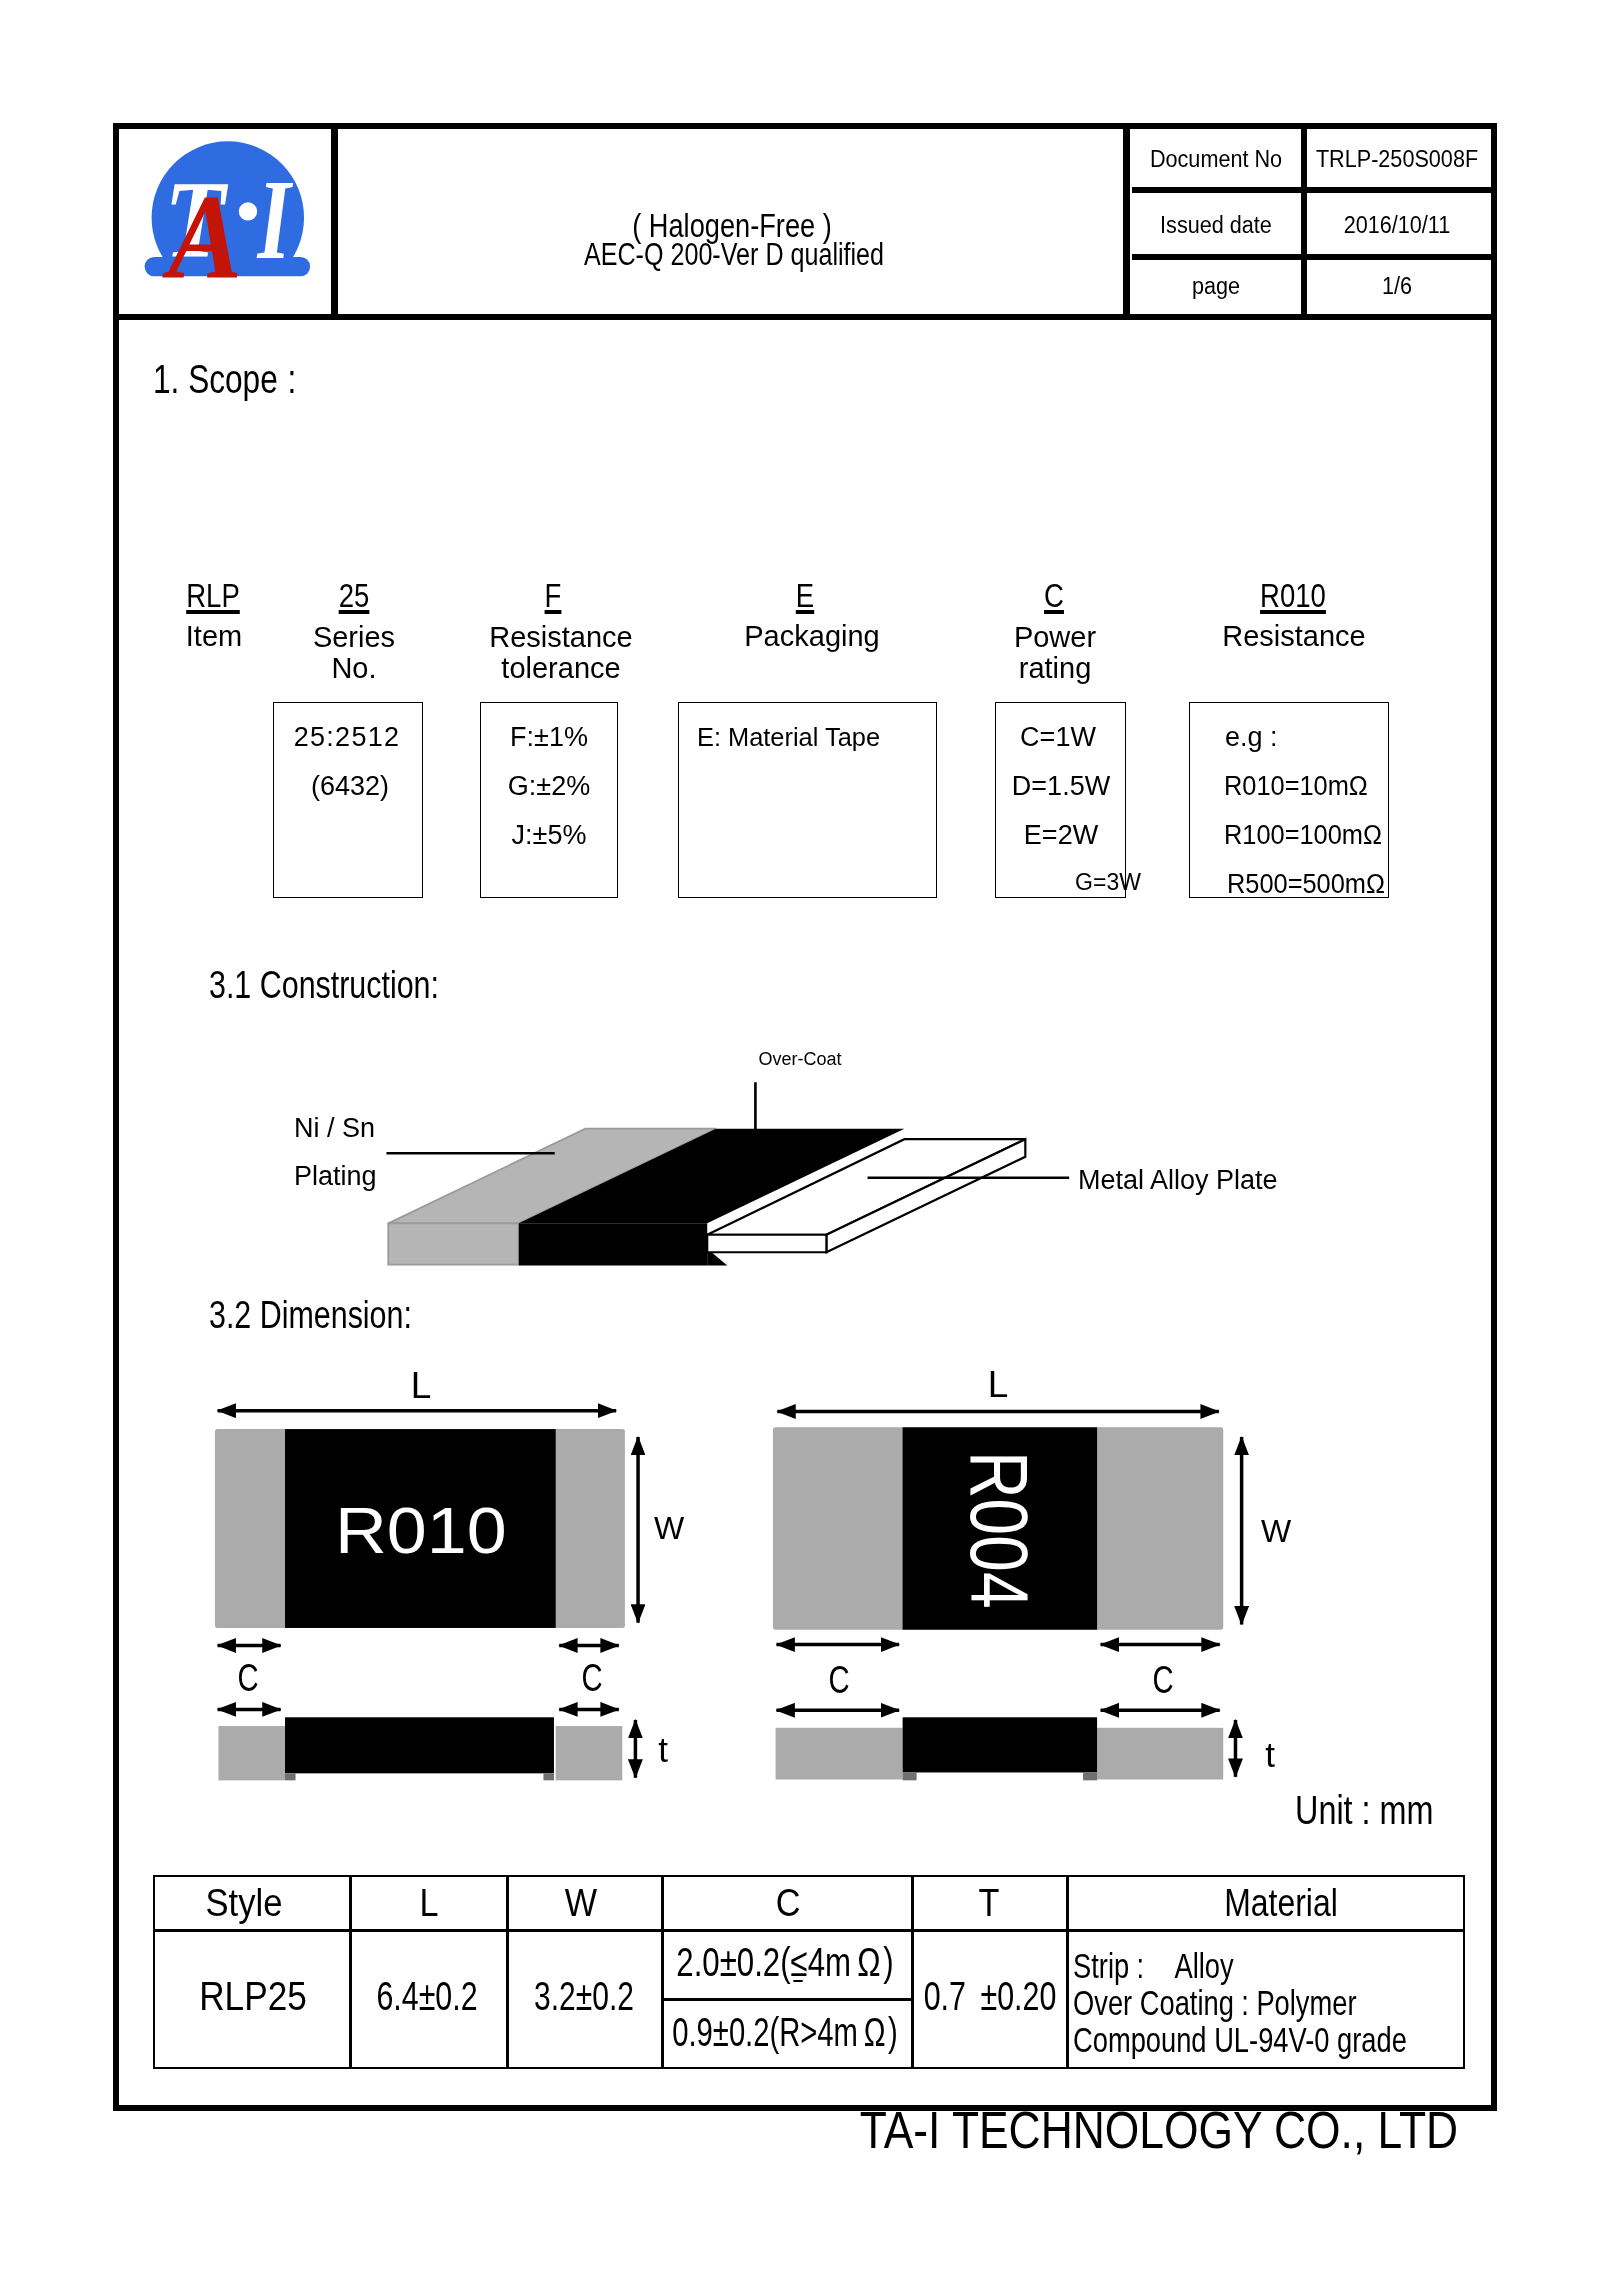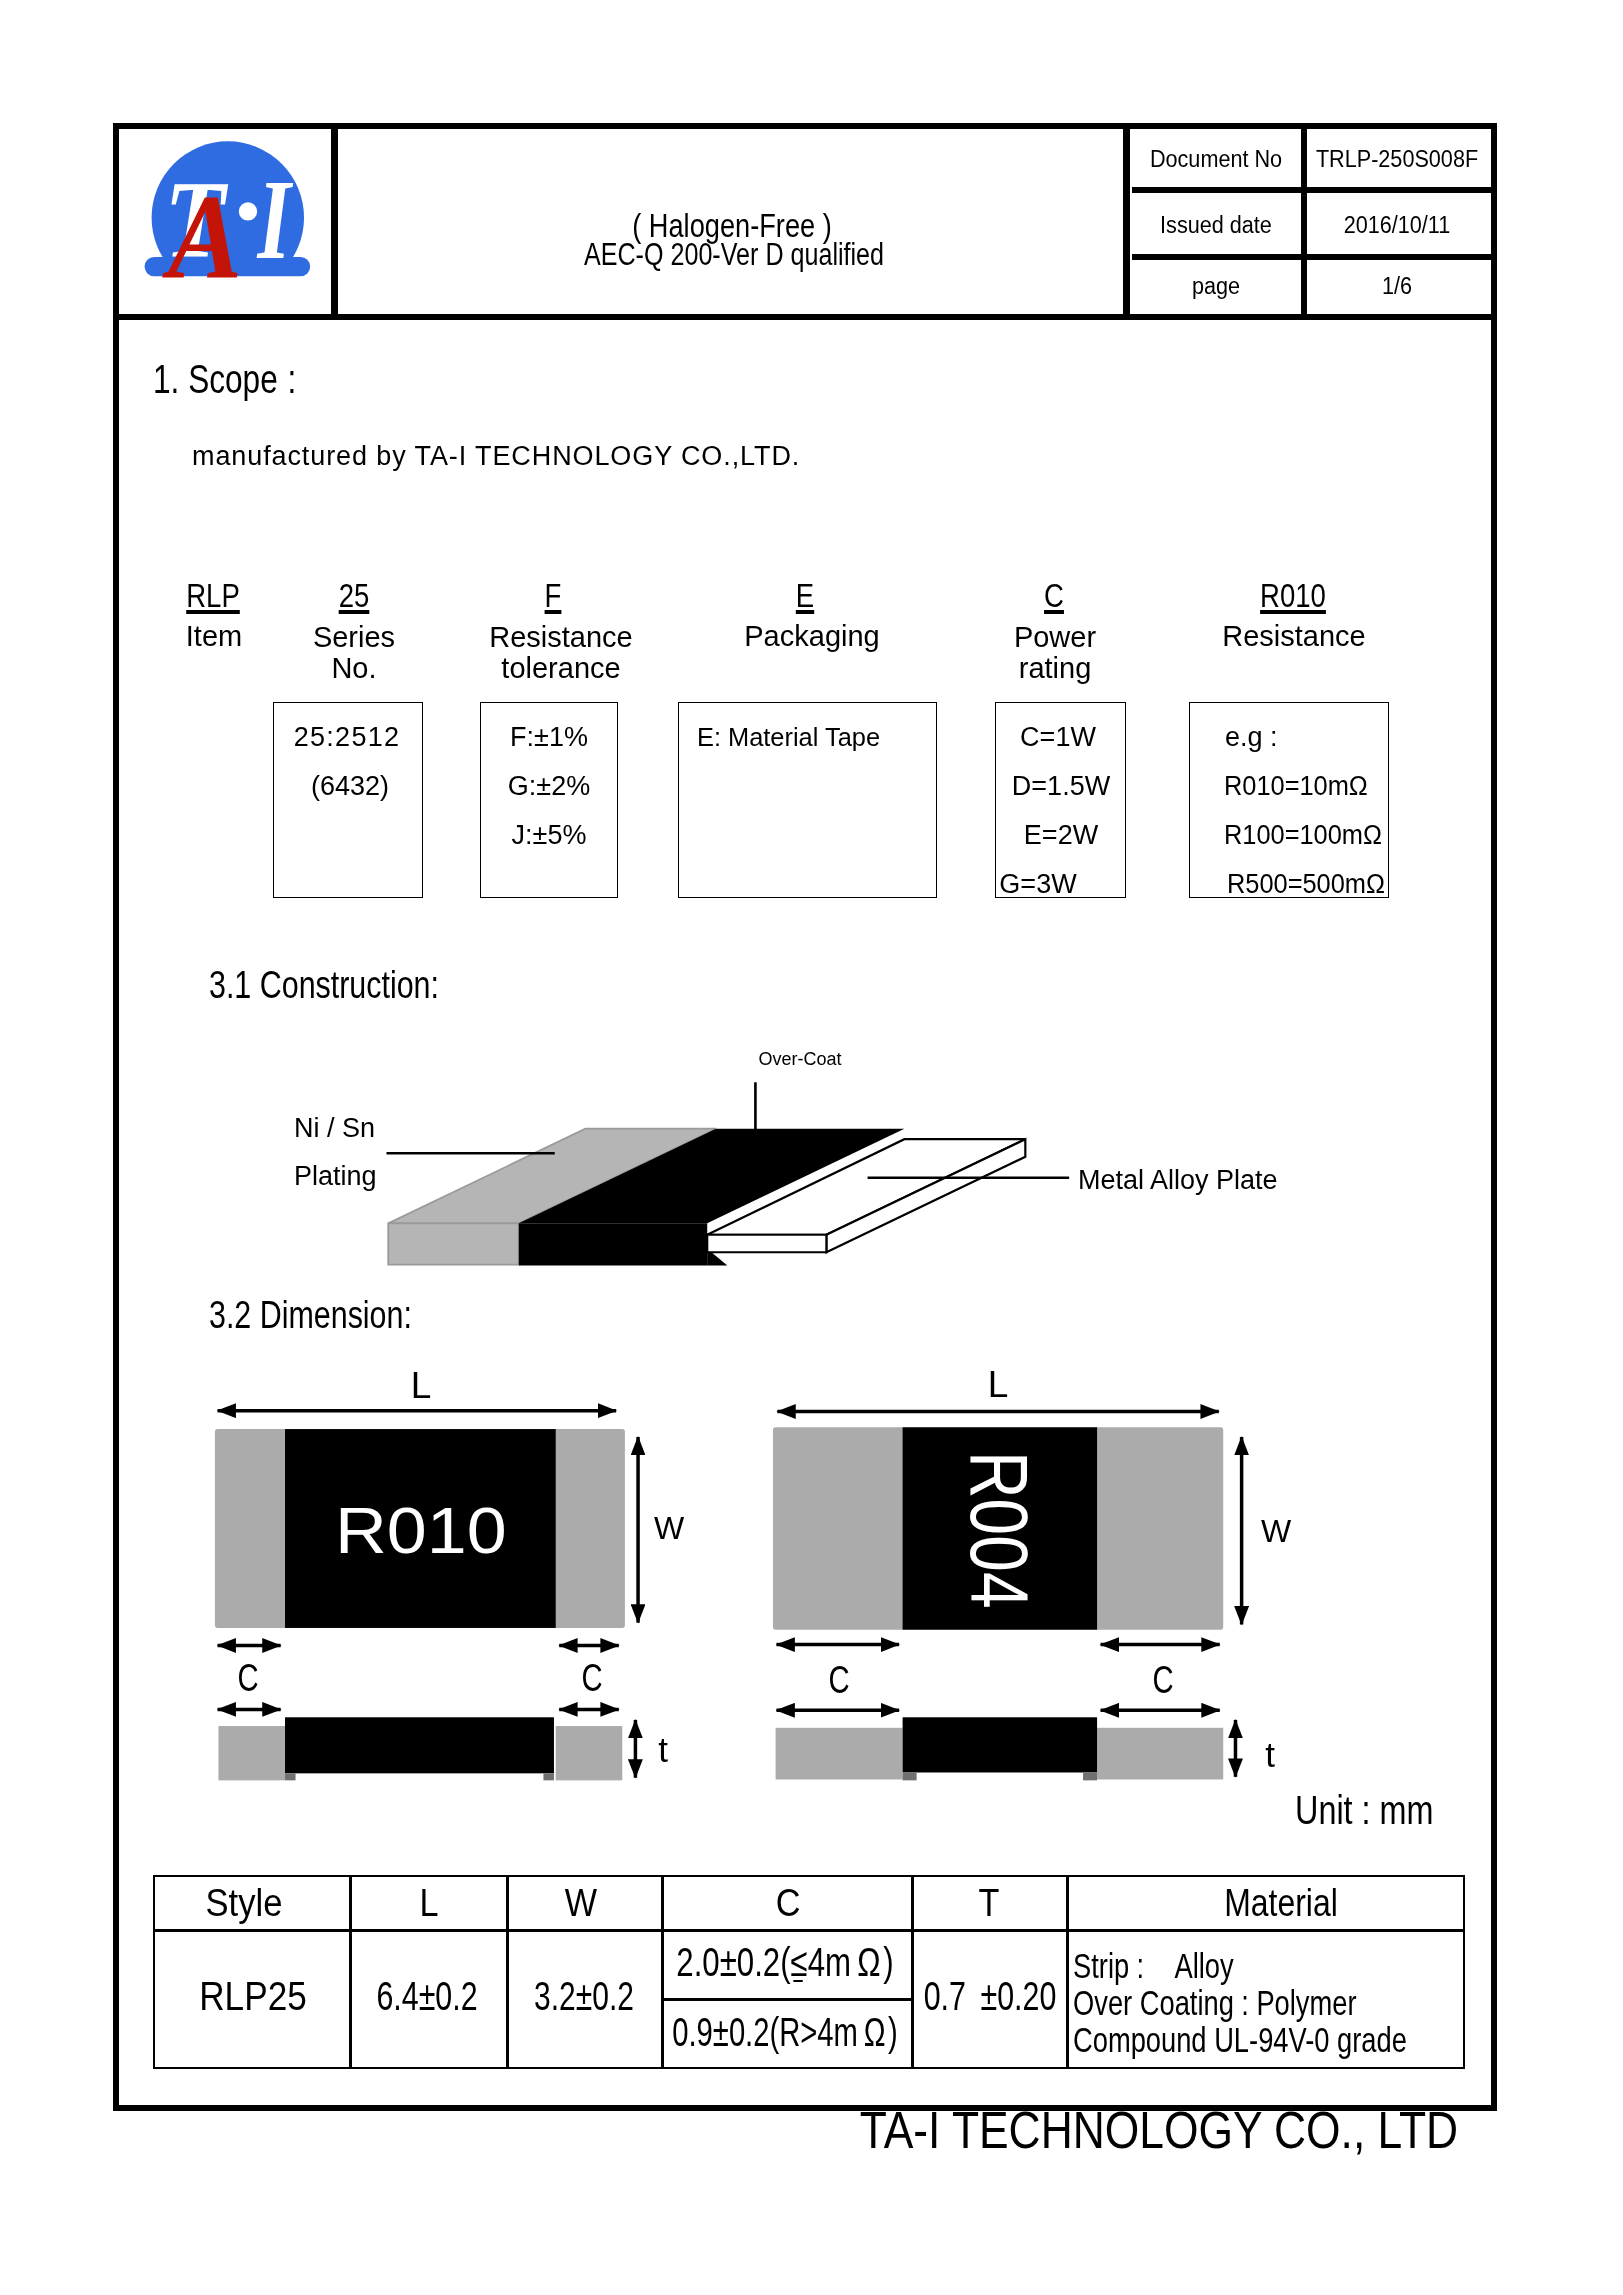--- a/index.html
+++ b/index.html
@@ -43,21 +43,20 @@
 <div class="t b" style="left:734px;top:239px;font-size:31px"><span style="display:inline-block;transform:translateX(-50%) scaleX(0.81)">AEC-Q 200-Ver D qualified</span></div>
 
 <div class="t b" style="left:1216px;top:148px;font-size:23px"><span style="display:inline-block;transform:translateX(-50%) scaleX(0.94)">Document No</span></div>
 <div class="t b" style="left:1397px;top:148px;font-size:23px"><span style="display:inline-block;transform:translateX(-50%) scaleX(0.94)">TRLP-250S008F</span></div>
 <div class="t b" style="left:1216px;top:214px;font-size:23px"><span style="display:inline-block;transform:translateX(-50%) scaleX(0.94)">Issued date</span></div>
 <div class="t b" style="left:1397px;top:214px;font-size:23px"><span style="display:inline-block;transform:translateX(-50%) scaleX(0.94)">2016/10/11</span></div>
 <div class="t b" style="left:1216px;top:275px;font-size:23px"><span style="display:inline-block;transform:translateX(-50%) scaleX(0.94)">page</span></div>
 <div class="t b" style="left:1397px;top:275px;font-size:23px"><span style="display:inline-block;transform:translateX(-50%) scaleX(0.94)">1/6</span></div>
 
 <div class="t b" style="left:153px;top:359px;font-size:40px"><span style="display:inline-block;transform:scaleX(0.79);transform-origin:0 50%">1. Scope<span style="margin-left:12.3px">:</span></span></div>
-<div class="t" style="left:192px;top:443px;font-size:27px;letter-spacing:0.9px">manufactured by TA-I TECHNOLOGY CO.,LTD.</div>
 
 <div class="t b" style="left:213px;top:578px;font-size:34px;text-decoration:underline;text-decoration-thickness:3.5px;text-underline-offset:2.6px"><span style="display:inline-block;transform:translateX(-50%) scaleX(0.81);text-decoration:underline;text-decoration-thickness:3.5px;text-underline-offset:2.6px;text-decoration-thickness:3.5px;text-underline-offset:2.6px">RLP</span></div>
 <div class="t b" style="left:354px;top:578px;font-size:34px"><span style="display:inline-block;transform:translateX(-50%) scaleX(0.81);text-decoration:underline;text-decoration-thickness:3.5px;text-underline-offset:2.6px;text-decoration-thickness:3.5px;text-underline-offset:2.6px">25</span></div>
 <div class="t b" style="left:553px;top:578px;font-size:34px"><span style="display:inline-block;transform:translateX(-50%) scaleX(0.81);text-decoration:underline;text-decoration-thickness:3.5px;text-underline-offset:2.6px;text-decoration-thickness:3.5px;text-underline-offset:2.6px">F</span></div>
 <div class="t b" style="left:805px;top:578px;font-size:34px"><span style="display:inline-block;transform:translateX(-50%) scaleX(0.81);text-decoration:underline;text-decoration-thickness:3.5px;text-underline-offset:2.6px;text-decoration-thickness:3.5px;text-underline-offset:2.6px">E</span></div>
 <div class="t b" style="left:1054px;top:578px;font-size:34px"><span style="display:inline-block;transform:translateX(-50%) scaleX(0.81);text-decoration:underline;text-decoration-thickness:3.5px;text-underline-offset:2.6px;text-decoration-thickness:3.5px;text-underline-offset:2.6px">C</span></div>
 <div class="t b" style="left:1293px;top:578px;font-size:34px"><span style="display:inline-block;transform:translateX(-50%) scaleX(0.81);text-decoration:underline;text-decoration-thickness:3.5px;text-underline-offset:2.6px;text-decoration-thickness:3.5px;text-underline-offset:2.6px">R010</span></div>
 
 <div class="t b c" style="left:214px;top:622px;font-size:29px">Item</div>
 <div class="t b c" style="left:354px;top:622px;font-size:29px;text-align:center;line-height:31px">Series<br>No.</div>
@@ -75,21 +74,21 @@
 <div class="t c" style="left:347px;top:724px;font-size:27px;letter-spacing:1.3px">25:2512</div>
 <div class="t c" style="left:350px;top:773px;font-size:27px">(6432)</div>
 <div class="t c" style="left:549px;top:724px;font-size:27px">F:±1%</div>
 <div class="t c" style="left:549px;top:773px;font-size:27px">G:±2%</div>
 <div class="t c" style="left:549px;top:822px;font-size:27px">J:±5%</div>
 <div class="t" style="left:697px;top:725px;font-size:25.4px">E: Material Tape</div>
 <div class="t b" style="left:1225px;top:724px;font-size:27px">e.g :</div>
 <div class="t c" style="left:1058px;top:724px;font-size:27px">C=1W</div>
 <div class="t c" style="left:1061px;top:773px;font-size:27px">D=1.5W</div>
 <div class="t c" style="left:1061px;top:822px;font-size:27px">E=2W</div>
-<div class="t c" style="left:1038px;top:871px;font-size:27px">G=3W</div>
+<div class="t c" style="left:1108px;top:871px;font-size:23px">G=3W</div>
 <div class="t" style="left:1224px;top:773px;font-size:27px"><span style="display:inline-block;transform:scaleX(0.94);transform-origin:0 50%">R010=10mΩ</span></div>
 <div class="t" style="left:1224px;top:822px;font-size:27px"><span style="display:inline-block;transform:scaleX(0.94);transform-origin:0 50%">R100=100mΩ</span></div>
 <div class="t" style="left:1227px;top:871px;font-size:27px"><span style="display:inline-block;transform:scaleX(0.94);transform-origin:0 50%">R500=500mΩ</span></div>
 
 <div class="t b" style="left:209px;top:965px;font-size:39px"><span style="display:inline-block;transform:scaleX(0.78);transform-origin:0 50%">3.1 Construction:</span></div>
 
 <svg style="position:absolute;left:0;top:1034px" width="1623" height="263" viewBox="0 1180 1852 300">
   <polygon points="443,1396 592,1396 817,1288 668,1288" fill="#b5b5b5" stroke="#9a9a9a" stroke-width="2"></polygon>
   <polygon points="443,1396 592,1396 592,1443 443,1443" fill="#b5b5b5" stroke="#9a9a9a" stroke-width="2"></polygon>
   <polygon points="592,1396 807,1396 1032,1288 817,1288" fill="#000"></polygon>

